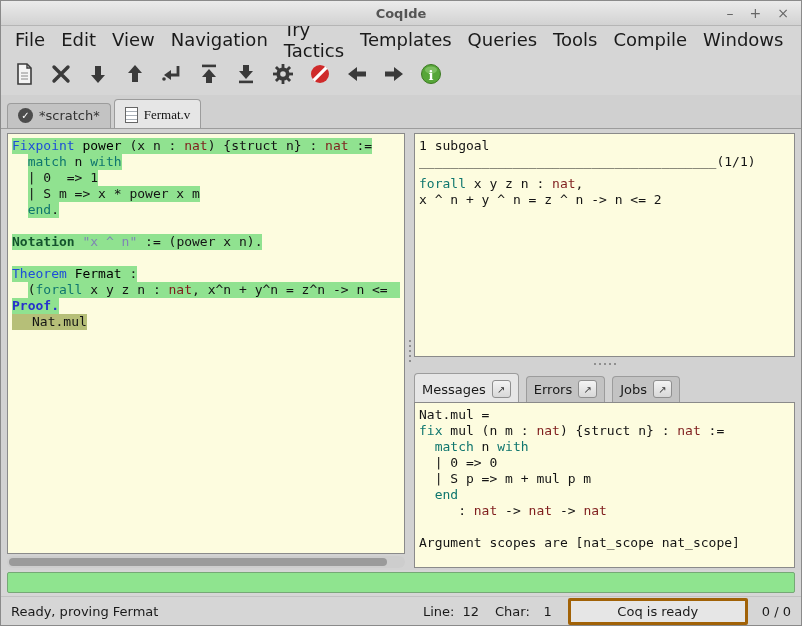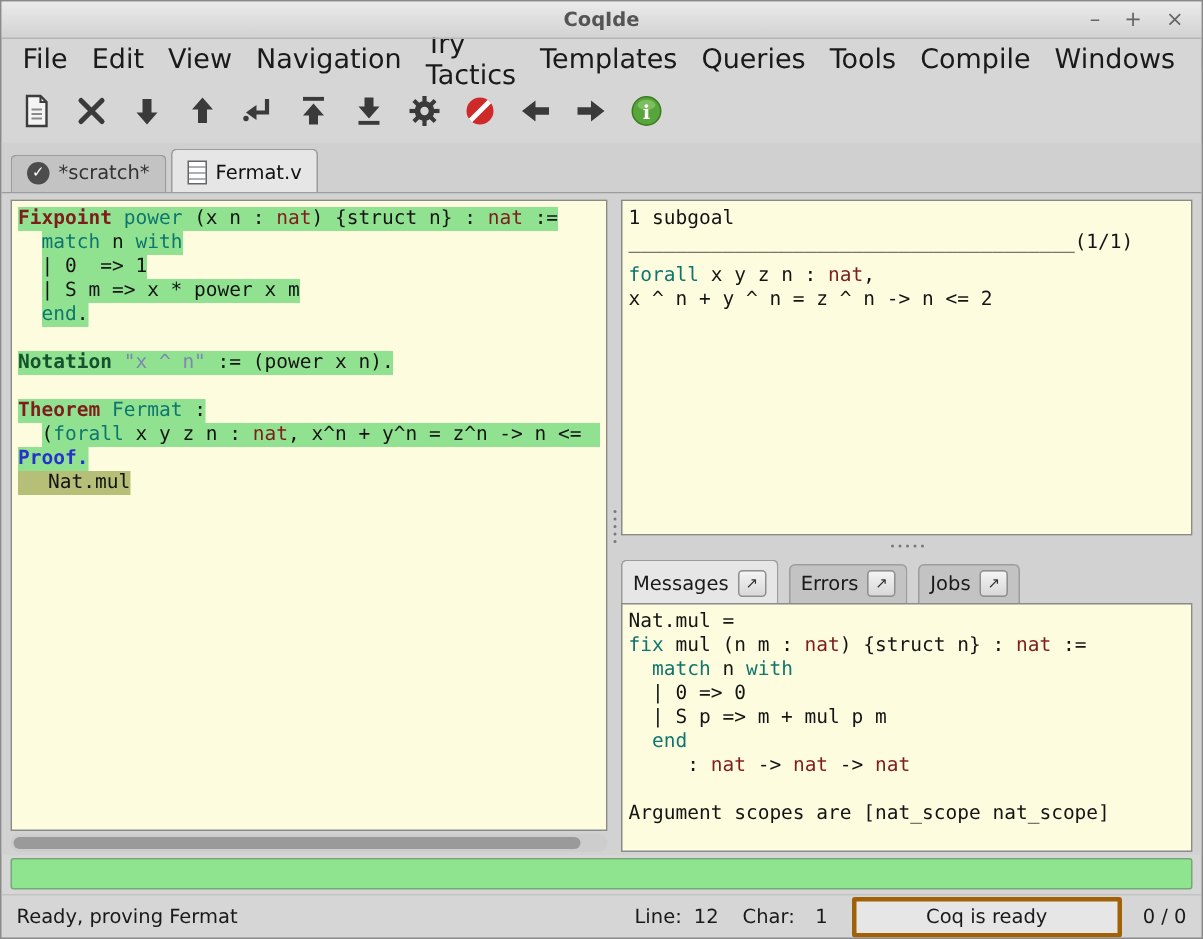--- a/index.html
+++ b/index.html
@@ -21,21 +21,21 @@
   
   .toolbar{height:42px;flex:0 0 42px;display:flex;align-items:center;padding:0 6px;gap:3px;}
   .tbtn{width:34px;height:32px;border:none;background:transparent;display:flex;align-items:center;justify-content:center;padding:0;}
 
   
   .tabbar{height:33px;flex:0 0 33px;display:flex;align-items:flex-end;padding:0 6px;
     border-bottom:1px solid #9c9c9c;background:#d0d0d0;}
   .tab{display:flex;align-items:center;gap:6px;font-size:13px;padding:4px 10px 5px;
     border:1px solid #9c9c9c;border-bottom:none;border-radius:4px 4px 0 0;background:#c3c3c3;
     margin-right:3px;color:#333;}
-  .tab.active{background:#e6e6e6;padding-top:7px;color:#111;}
+  .tab.active{background:#e6e6e6;padding-top:7px;color:#111;font-family:Liberation Serif, serif;}
   .badge{width:15px;height:15px;border-radius:50%;background:#4c4c4c;color:#fff;font-size:10px;
     display:flex;align-items:center;justify-content:center;}
   .doc-icon{width:11px;height:14px;border:1px solid #666;background:
     repeating-linear-gradient(180deg,#fff 0 3px,#a9b0b8 3px 4px);}
 
   
   .main{flex:1 1 auto;display:flex;padding:4px 6px 2px;min-height:0;background:#d2d2d2;}
   .left-col{width:398px;flex:0 0 398px;display:flex;flex-direction:column;min-height:0;}
   .panel{background:#fdfcdf;border:1px solid #8a8a8a;overflow:hidden;padding:4px 4px;}
   .editor{flex:1 1 auto;min-height:0;}
@@ -57,24 +57,24 @@
 
   
   .code{font-family:"DejaVu Sans Mono","Liberation Mono",monospace;font-size:13px;line-height:16px;color:#141414;}
   .cl{display:flex;white-space:pre;min-height:16px;}
   .cl > *{flex:0 0 auto;}
   .cl .ext{flex:1 1 auto;}
   .sep{margin-bottom:6px;}
   .hl-proc{background:#90e290;}
   .hl-sent{background:#b6bf78;padding-left:20px;}
   .tk-kw{color:#0f766e;}
-  .tk-vn{color:#7f1d1d;font-weight:bold;}
+  .tk-vn{color:#1d4ed8;font-weight:normal;}
   .tk-nt{color:#14532d;font-weight:bold;}
   .tk-pf{color:#2731cc;font-weight:bold;}
-  .tk-id{color:#0f766e;}
+  .tk-id{color:#000000;}
   .tk-ty{color:#7f1d1d;}
   .tk-str{color:#7f86b3;}
 
   
   .progress{height:19px;flex:0 0 19px;margin:2px 6px 3px;background:#8fe48f;
     border:1px solid #76a876;border-radius:2px;}
   .statusbar{height:28px;flex:0 0 28px;display:flex;align-items:center;padding:0 10px;
     font-size:13px;border-top:1px solid #c2c2c2;}
   .sb-right{margin-left:auto;display:flex;align-items:center;}
   .sb-right .lbl{margin-left:16px;}

